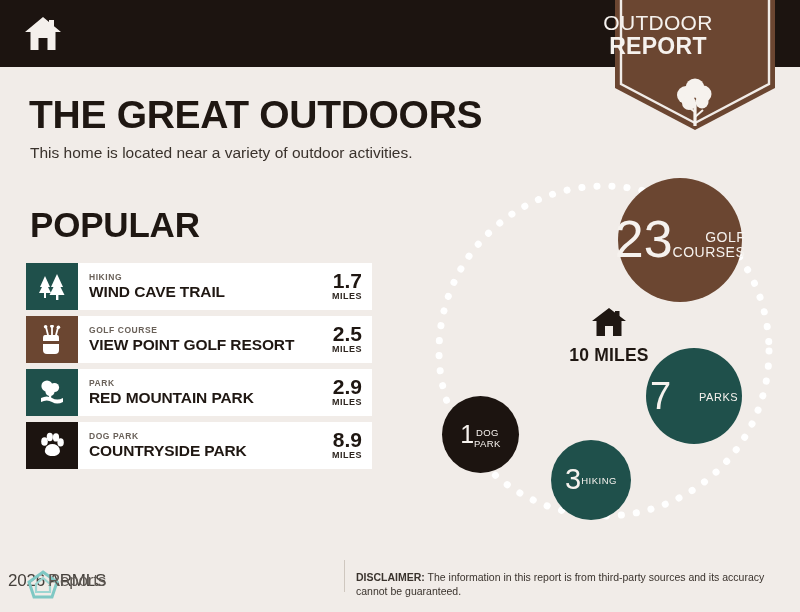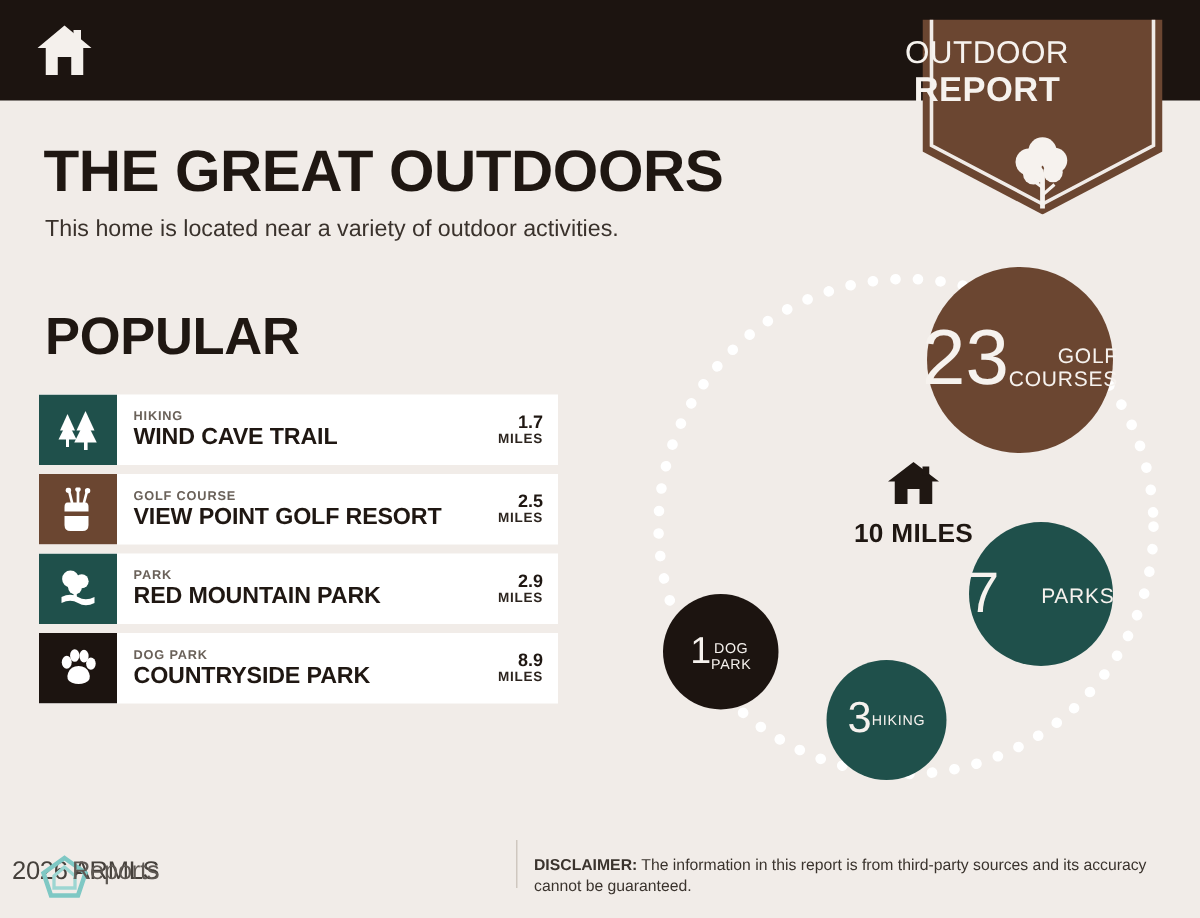--- a/index.html
+++ b/index.html
@@ -35,21 +35,21 @@
     color: #f4f0ec;
     font-size: 17.5px;
     letter-spacing: 0.7px;
     font-weight: 400;
     white-space: nowrap;
   }
 
   
   .badge {
     position: absolute;
-    left: 578px; top: 13px;
+    left: 578px; top: 0;
     width: 154px; height: 130px;
     z-index: 5;
     padding-left: 37px;
   }
   .badge svg { display: block; }
   .badge-text {
     position: absolute;
     left: 0; top: 12px;
     width: 160px;
     text-align: center;
@@ -147,21 +147,21 @@
   }
   .item-dist {
     flex: 0 0 66px;
     padding-right: 10px;
     display: flex;
     flex-direction: column;
     align-items: flex-end;
     justify-content: center;
   }
   .item-miles-num {
-    font-size: 12px;
+    font-size: 21px;
     font-weight: 700;
     color: #1f1712;
     line-height: 1.02;
   }
   .item-miles-unit {
     font-size: 9px;
     font-weight: 700;
     letter-spacing: 0.5px;
     color: #2c241e;
     line-height: 1.3;
@@ -193,21 +193,21 @@
   }
   .bubble-golf .num { font-size: 52px; }
   .bubble-golf .lbl { font-size: 14px; letter-spacing: 0.5px; margin-top: 10px; text-align: right; }
 
   .bubble-parks {
     left: 226px; top: 180px;
     width: 96px; height: 96px;
     background: #1f504b;
   }
   .bubble-parks .num { font-size: 38px; }
-  .bubble-parks .lbl { font-size: 14px; letter-spacing: 0.5px; margin-top: 4px; padding-left: 28px; }
+  .bubble-parks .lbl { font-size: 11px; letter-spacing: 0.5px; margin-top: 4px; padding-left: 28px; }
 
   .bubble-hiking {
     left: 131px; top: 272px;
     width: 80px; height: 80px;
     background: #1f504b;
   }
   .bubble-hiking .num { font-size: 29px; }
   .bubble-hiking .lbl { font-size: 9.5px; letter-spacing: 0.5px; margin-top: 3px; }
 
   .bubble-dog {

